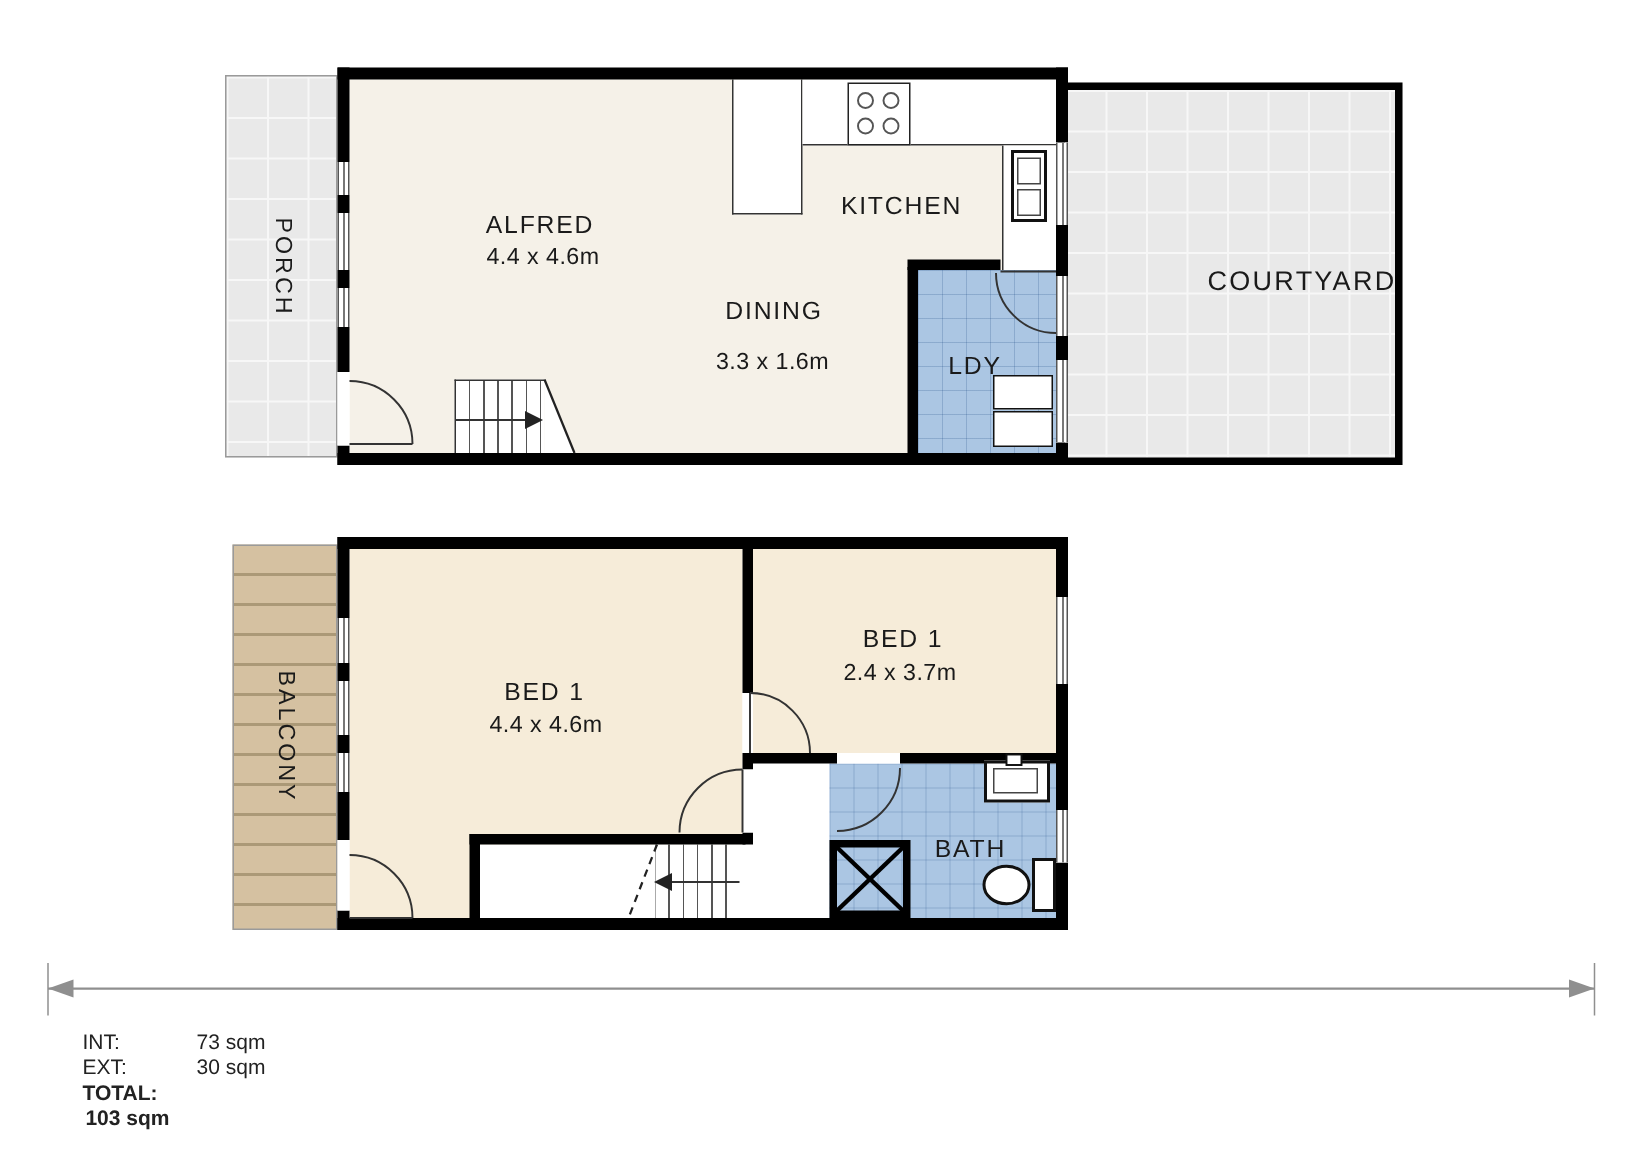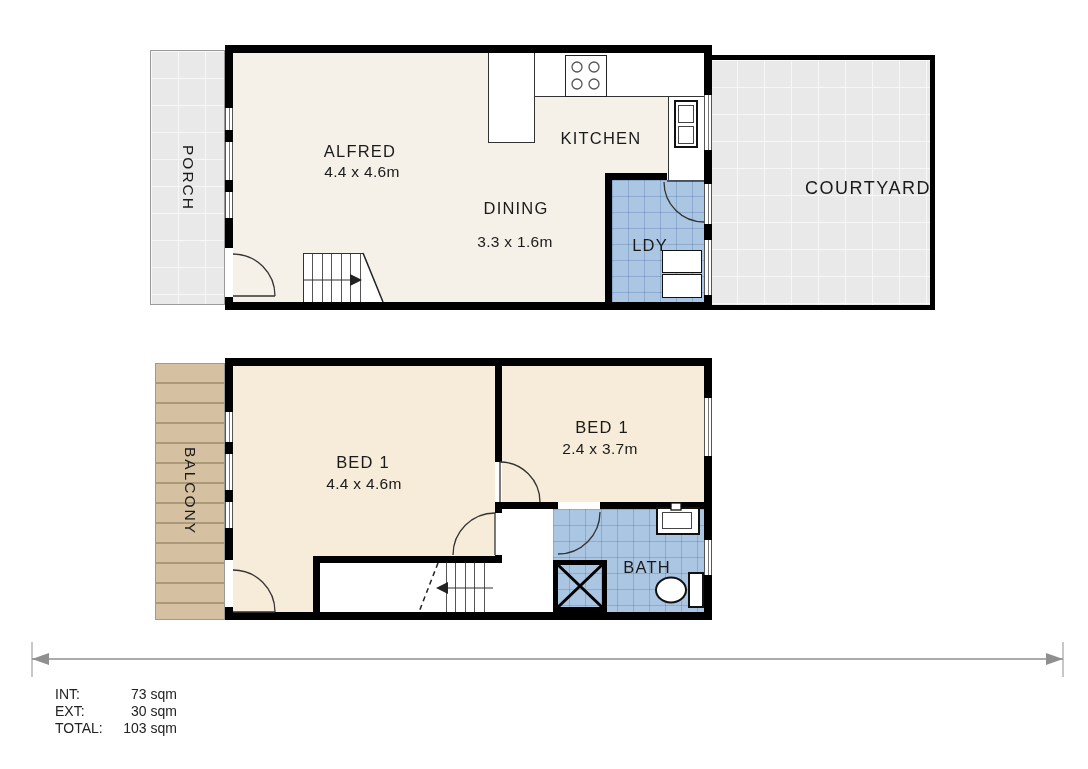--- a/index.html
+++ b/index.html
@@ -46,21 +46,21 @@
   .rlabel{font-size:16.5px;letter-spacing:1.2px;}
   .rdims{font-size:15.5px;letter-spacing:.3px;}
   .big{font-size:18px;letter-spacing:1.5px;}
   .vlabel{font-size:15.5px;letter-spacing:2px;transform:translate(-50%,-50%) rotate(90deg);}
   #overlay{position:absolute;left:0;top:0;width:1088px;height:769px;pointer-events:none;z-index:20;}
   
   .areas{position:absolute;left:35px;top:686px;font-size:14px;color:#222;margin-left:20px;}
   .arow{display:flex;line-height:17px;}
   .alabel{width:64px;}
   .avalue{width:58px;text-align:right;}
-  .bold{font-weight:normal;}
+  .bold{font-weight:bold;flex-direction:column;}
   .address{position:absolute;left:267px;top:702px;width:466px;text-align:center;
     font-size:20.5px;font-weight:bold;color:#111;letter-spacing:.2px;}
   .disclaimer{position:absolute;left:842px;top:684px;width:210px;font-size:11px;
     line-height:15px;text-align:justify;color:#222;}
 </style>
 </head>
 <body>
 
 <div id="canvas">
   <div id="plan">

